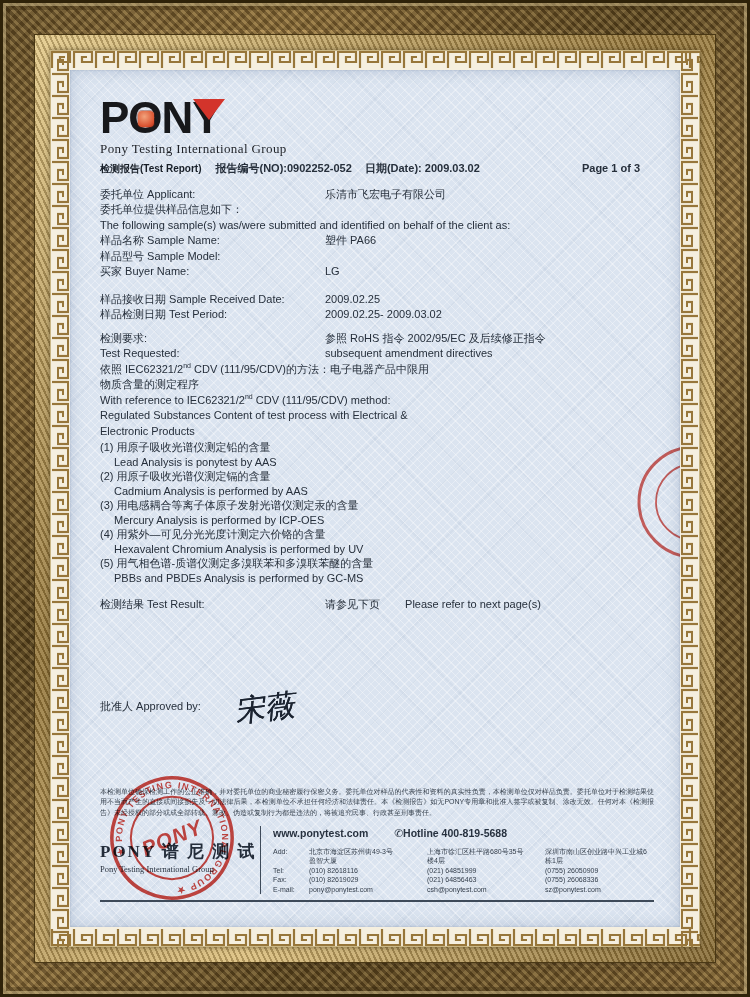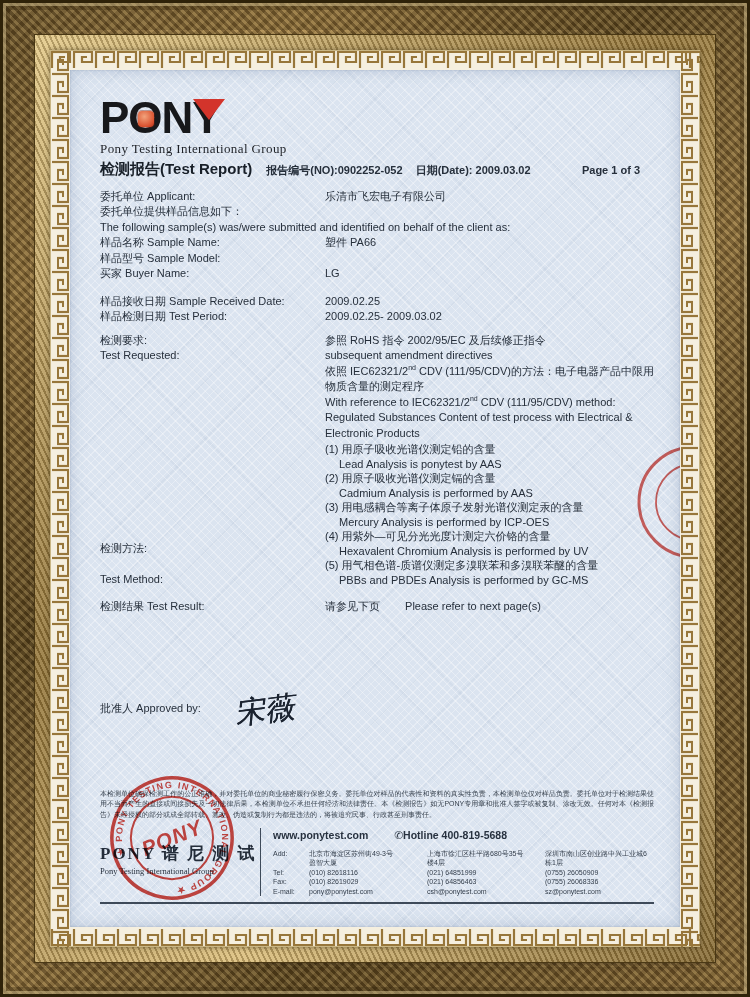--- a/index.html
+++ b/index.html
@@ -42,21 +42,21 @@
   
   .logo-row{position:relative;height:62px;}
   .logo-text{font-weight:900;font-size:44px;line-height:44px;letter-spacing:-1px;color:#17181b;position:relative;display:inline-block;}
   .o-square{position:absolute;left:38px;top:15px;width:16px;height:16px;border-radius:4px;
     background:radial-gradient(circle at 40% 35%,#f2a37c,#d9512f 70%,#b03018);box-shadow:0 0 0 1px rgba(120,30,10,.4);}
   .y-tri{position:absolute;left:93px;top:3px;width:0;height:0;
     border-left:16px solid transparent;border-right:16px solid transparent;border-top:21px solid #d3342b;}
   .tagline{font-family:"Liberation Serif","DejaVu Serif",serif;font-size:13px;line-height:16px;color:#1d2026;letter-spacing:.4px;margin-top:1px;}
 
   .title-row{display:flex;align-items:baseline;margin-top:3px;}
-  .doc-title{font-size:15px;font-weight:700;color:#181f28;white-space:nowrap;}
+  .doc-title{font-size:10px;font-weight:700;color:#181f28;white-space:nowrap;}
   .doc-meta{font-size:11px;font-weight:700;margin-left:14px;white-space:nowrap;}
   .doc-meta span{margin-right:10px;}
   .doc-page{font-size:11px;font-weight:700;margin-left:auto;padding-right:14px;white-space:nowrap;text-align:right;}
 
   .row{display:flex;align-items:flex-end;}
   .lbl{flex:0 0 225px;}
   .val{flex:1;}
   .mt10{margin-top:10px;} .mt12{margin-top:12px;} .mt8{margin-top:8px;}
   .items{line-height:14.5px;margin-top:1px;}
   .item-en{padding-left:14px;}
@@ -181,25 +181,20 @@
           <div>检测要求:</div>
           <div>Test Requested:</div>
         </span>
         <span class="val">
           <div>参照 RoHS 指令 2002/95/EC 及后续修正指令</div>
           <div>subsequent amendment directives</div>
         </span>
       </div>
 
       <div class="row">
-        <span class="lbl">
-          <div>检测方法:</div>
-          <div>&nbsp;</div>
-          <div>Test Method:</div>
-        </span>
         <span class="val">
           <div><span>依照 IEC62321/2</span><sup>nd</sup><span> CDV (111/95/CDV)的方法：电子电器产品中限用</span></div>
           <div>物质含量的测定程序</div>
           <div><span>With reference to IEC62321/2</span><sup>nd</sup><span> CDV (111/95/CDV) method:</span></div>
           <div>Regulated Substances Content of test process with Electrical &amp;</div>
           <div>Electronic Products</div>
 
           <div class="items">
             <div>
               <div><span>(1)</span> <span>用原子吸收光谱仪测定铅的含量</span></div>

